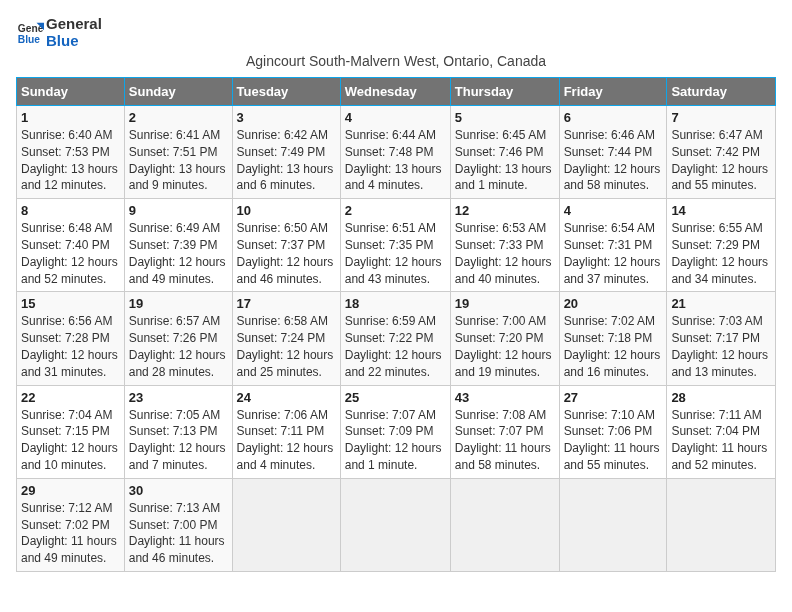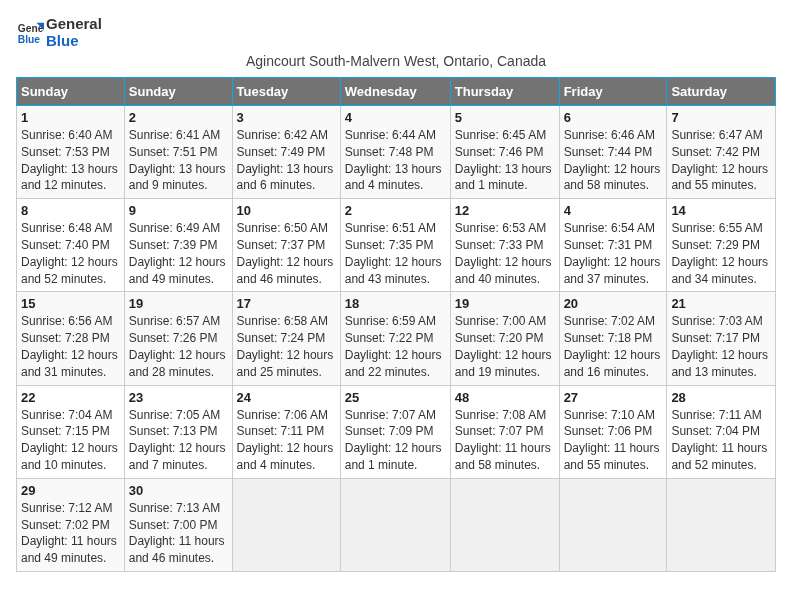--- a/index.html
+++ b/index.html
@@ -318,21 +318,21 @@
         </td>
         <td>
           <span class="day-num">25</span>
           <div class="day-info">
             Sunrise: 7:07 AM<br>
             Sunset: 7:09 PM<br>
             Daylight: 12 hours and 1 minute.
           </div>
         </td>
         <td>
-          <span class="day-num">48</span>
+          <span class="day-num">43</span>
           <div class="day-info">
             Sunrise: 7:08 AM<br>
             Sunset: 7:07 PM<br>
             Daylight: 11 hours and 58 minutes.
           </div>
         </td>
         <td>
           <span class="day-num">27</span>
           <div class="day-info">
             Sunrise: 7:10 AM<br>

